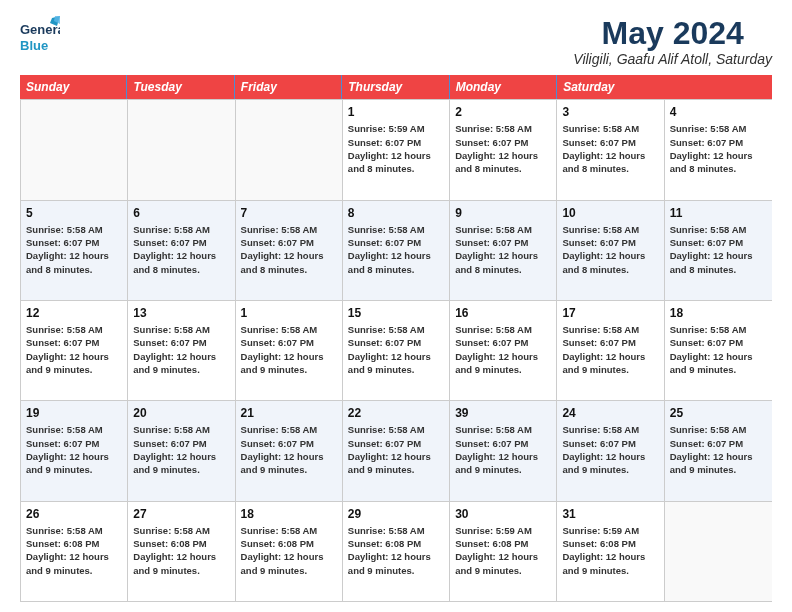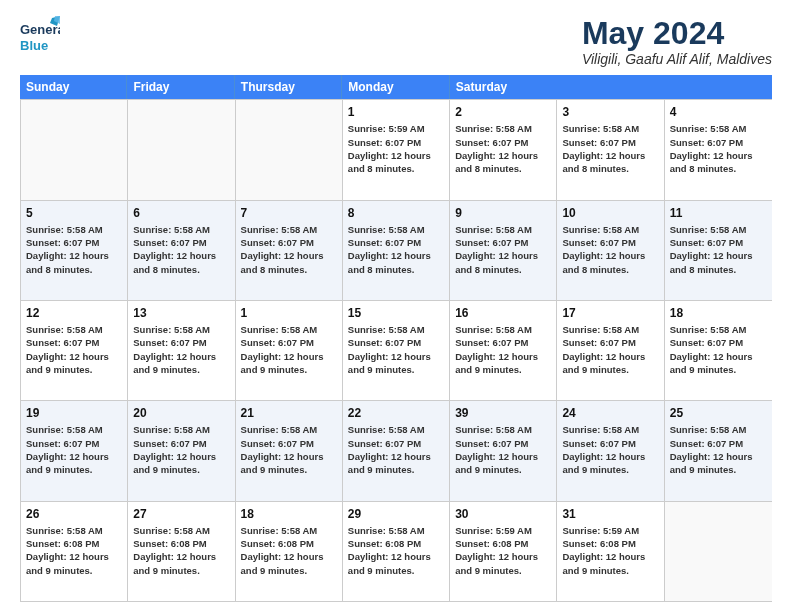--- a/index.html
+++ b/index.html
@@ -22,42 +22,43 @@
       justify-content: space-between;
       align-items: flex-start;
       margin-bottom: 8px;
     }
     .logo-wrapper {
       display: flex;
       align-items: center;
       gap: 4px;
     }
     .title-area {
-      text-align: left;
+      text-align: center;
     }
     .month-title {
       font-size: 32px;
       font-weight: bold;
       color: #1a3a5c;
       line-height: 1.1;
     }
     .location {
       font-size: 14px;
       color: #333;
       font-style: italic;
     }
     .calendar {
       flex: 1;
       display: flex;
       flex-direction: column;
     }
     .cal-header {
       display: grid;
       grid-template-columns: repeat(7, 1fr);
-      background: #3b82f6;
+      background: #ef4444;
+      font-style: italic;
     }
     .cal-header-cell {
       color: #fff;
       font-size: 12px;
       font-weight: bold;
       padding: 5px 6px;
       text-align: left;
       border-right: 1px solid #4a8dd5;
     }
     .cal-header-cell:last-child {
@@ -115,27 +116,28 @@
       <svg width="40" height="42" viewBox="0 0 40 42">
         <text x="0" y="18" font-size="13" font-weight="bold" font-family="Arial,sans-serif" fill="#1a3a5c">General</text>
         <text x="0" y="34" font-size="13" font-weight="bold" font-family="Arial,sans-serif" fill="#2196c4">Blue</text>
         <polygon points="32,2 40,0 37,10 30,7" fill="#2196c4"></polygon>
         <polygon points="35,0 42,0 40,8 34,5" fill="#5bb8e8" opacity="0.8"></polygon>
       </svg>
     </div>
   </div>
     <div class="title-area">
       <div class="month-title">May 2024</div>
-      <div class="location">Viligili, Gaafu Alif Alif, Maldives</div>
+      <div class="location">Viligili, Gaafu Alif Atoll, Saturday</div>
     </div>
   </div>
 
   <div class="calendar">
     <div class="cal-header">
     <div class="cal-header-cell">Sunday</div>
+        <div class="cal-header-cell">Tuesday</div>
         <div class="cal-header-cell">Friday</div>
         <div class="cal-header-cell">Thursday</div>
         <div class="cal-header-cell">Monday</div>
         <div class="cal-header-cell">Saturday</div>
       </div>
     <div class="cal-body">
     <div class="cal-week">
           <div class="cal-cell empty"></div>
           <div class="cal-cell empty"></div>
           <div class="cal-cell empty"></div>

